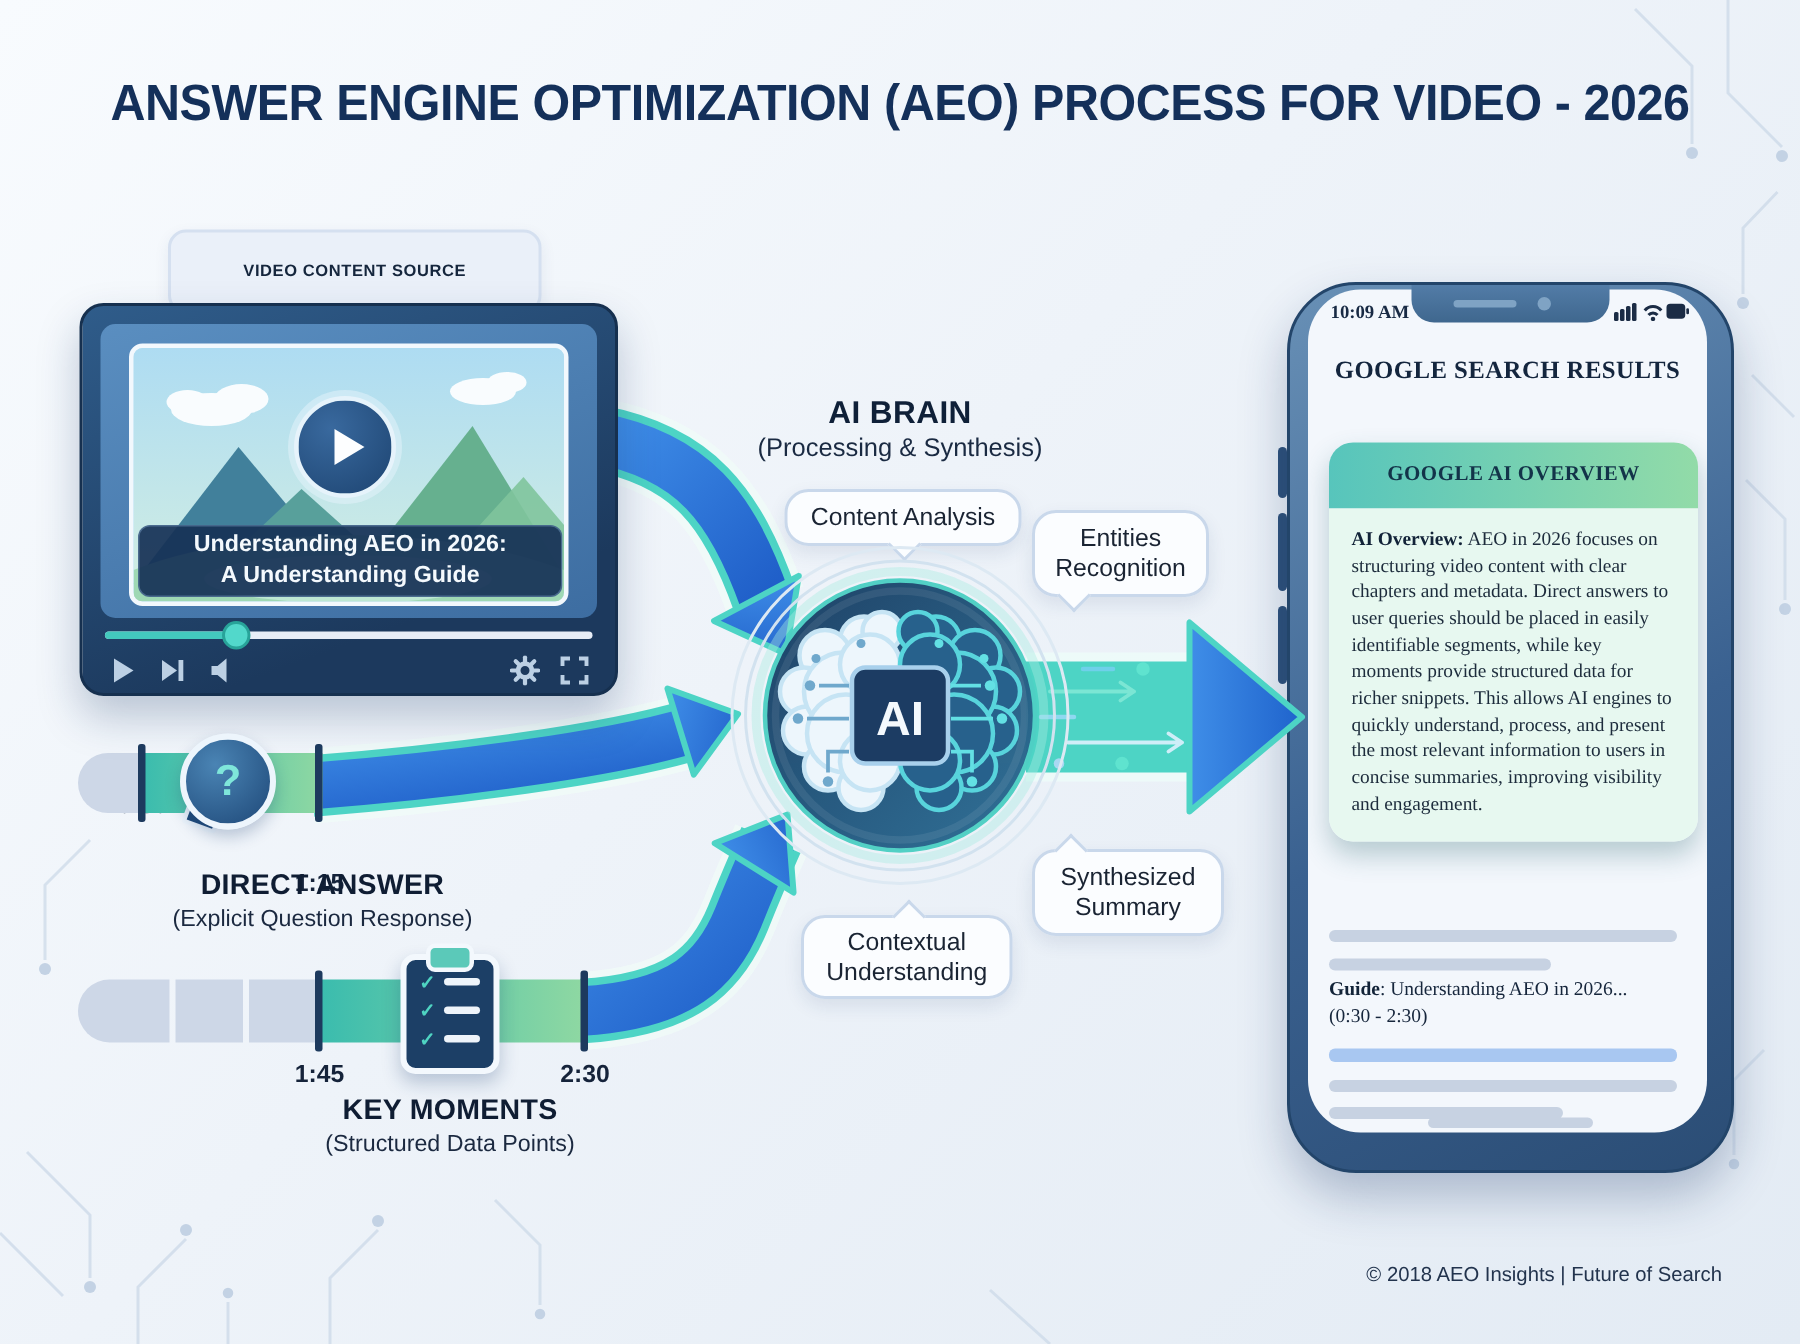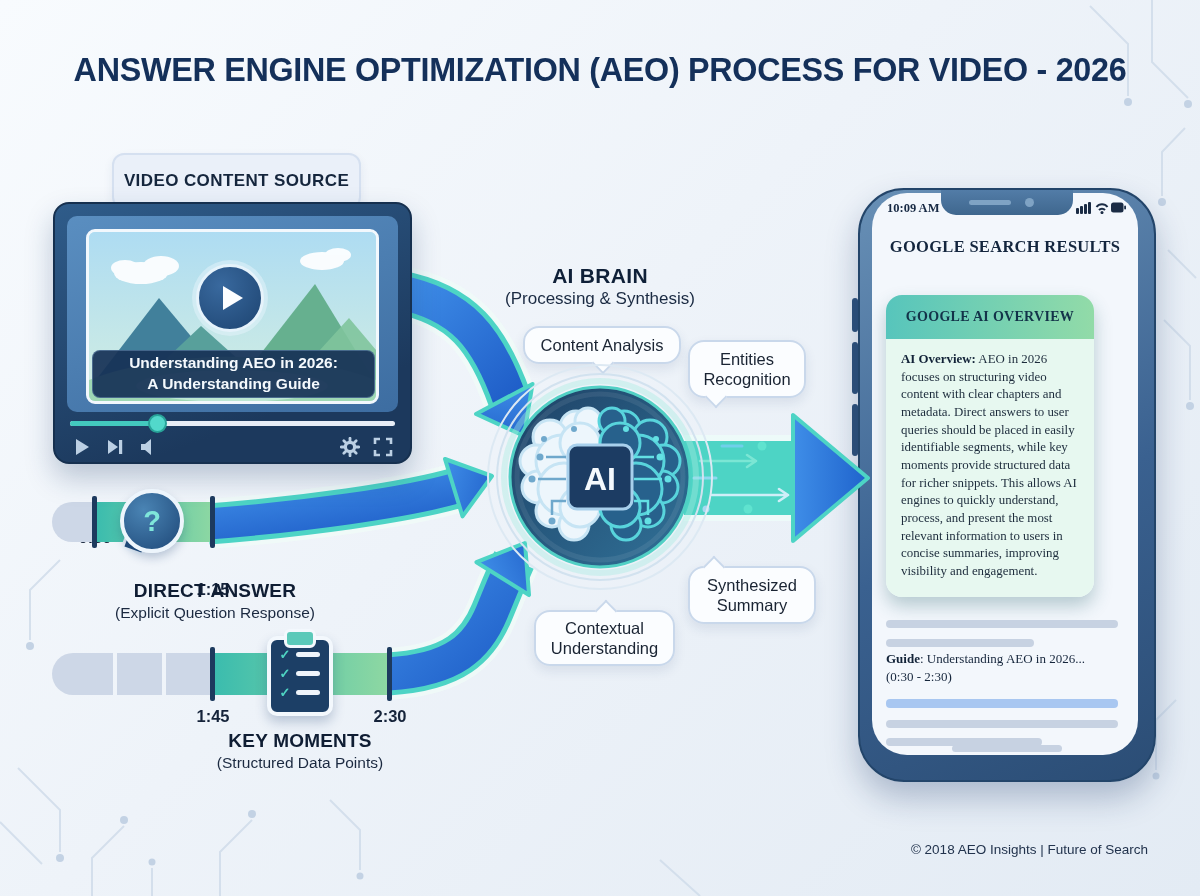--- a/index.html
+++ b/index.html
@@ -9,21 +9,21 @@
   svg{display:block;}
   .layer{position:absolute;left:0;top:0;pointer-events:none;}
 
   
   .title{position:absolute;left:0;right:0;top:50px;text-align:center;font-size:34px;font-weight:bold;
     color:#14305a;letter-spacing:-.3px;white-space:nowrap;transform:scaleX(.95);}
 
   
   .vtab{position:absolute;left:112px;top:153px;width:245px;height:52px;background:#eaf0f9;
     border:2px solid #d5e0f0;border-radius:12px;display:flex;align-items:center;justify-content:center;
-    font-size:17px;font-weight:bold;letter-spacing:.4px;color:#15263d;z-index:1;
+    font-size:11px;font-weight:bold;letter-spacing:.4px;color:#15263d;z-index:1;
     box-shadow:0 4px 10px rgba(40,70,120,.08);}
 
   
   .player{position:absolute;left:53px;top:202px;width:355px;height:258px;border-radius:16px;
     background:linear-gradient(160deg,#2f5c8a,#1c395d 75%);border:2px solid #16304f;z-index:2;
     box-shadow:0 14px 28px rgba(20,50,100,.25);}
   .pscreen{position:absolute;left:12px;top:12px;width:331px;height:196px;border-radius:10px;
     background:linear-gradient(160deg,#5a8ec0,#3d6da1);}
   .thumb{position:absolute;left:31px;top:25px;width:287px;height:169px;border:3px solid #f2f8fd;
     border-radius:9px;overflow:hidden;background:#b7e0f2;}
@@ -92,21 +92,21 @@
   .screen{position:absolute;left:12px;top:3px;width:266px;height:562px;border-radius:35px;
     background:#f3f7fc;overflow:hidden;font-family:Liberation Serif, serif;}
   .notch{position:absolute;left:50%;top:0;transform:translateX(-50%);width:132px;height:25px;
     background:linear-gradient(#527ca7,#3f678e);border-radius:0 0 15px 15px;}
   .speaker{position:absolute;left:28px;top:10px;width:42px;height:5px;background:#7fa3c4;border-radius:3px;}
   .cam{position:absolute;left:84px;top:8px;width:9px;height:9px;background:#7fa3c4;border-radius:50%;}
   .stime{position:absolute;left:15px;top:8px;font-size:12.5px;font-weight:bold;color:#182a44;}
   .sicons{position:absolute;right:12px;top:8px;}
   .gsr{position:absolute;left:0;top:44px;width:100%;text-align:center;font-size:16.5px;font-weight:bold;
     letter-spacing:.3px;color:#14263e;}
-  .aio{position:absolute;left:14px;top:102px;width:208px;border-radius:16px;
+  .aio{position:absolute;left:14px;top:102px;width:246px;border-radius:16px;
     box-shadow:0 9px 18px rgba(40,100,110,.30);}
   .aiohead{height:44px;border-radius:16px 16px 0 0;background:linear-gradient(90deg,#57c5bc,#92dba8);
     display:flex;align-items:center;justify-content:center;font-size:14px;font-weight:bold;
     letter-spacing:.3px;color:#133349;}
   .aiobody{background:#e7f8f0;border-radius:0 0 16px 16px;padding:12px 15px 16px;font-size:12.9px;
     line-height:1.37;color:#1d2c3c;}
   .lead{font-weight:bold;color:#122338;}
   .skel{position:absolute;height:8px;border-radius:4px;background:#c7d2e2;}
   .skel.blue{background:#a8c7f1;height:9px;}
   .srctxt{position:absolute;left:14px;top:457px;width:242px;font-size:13px;color:#16263c;line-height:1.35;}

